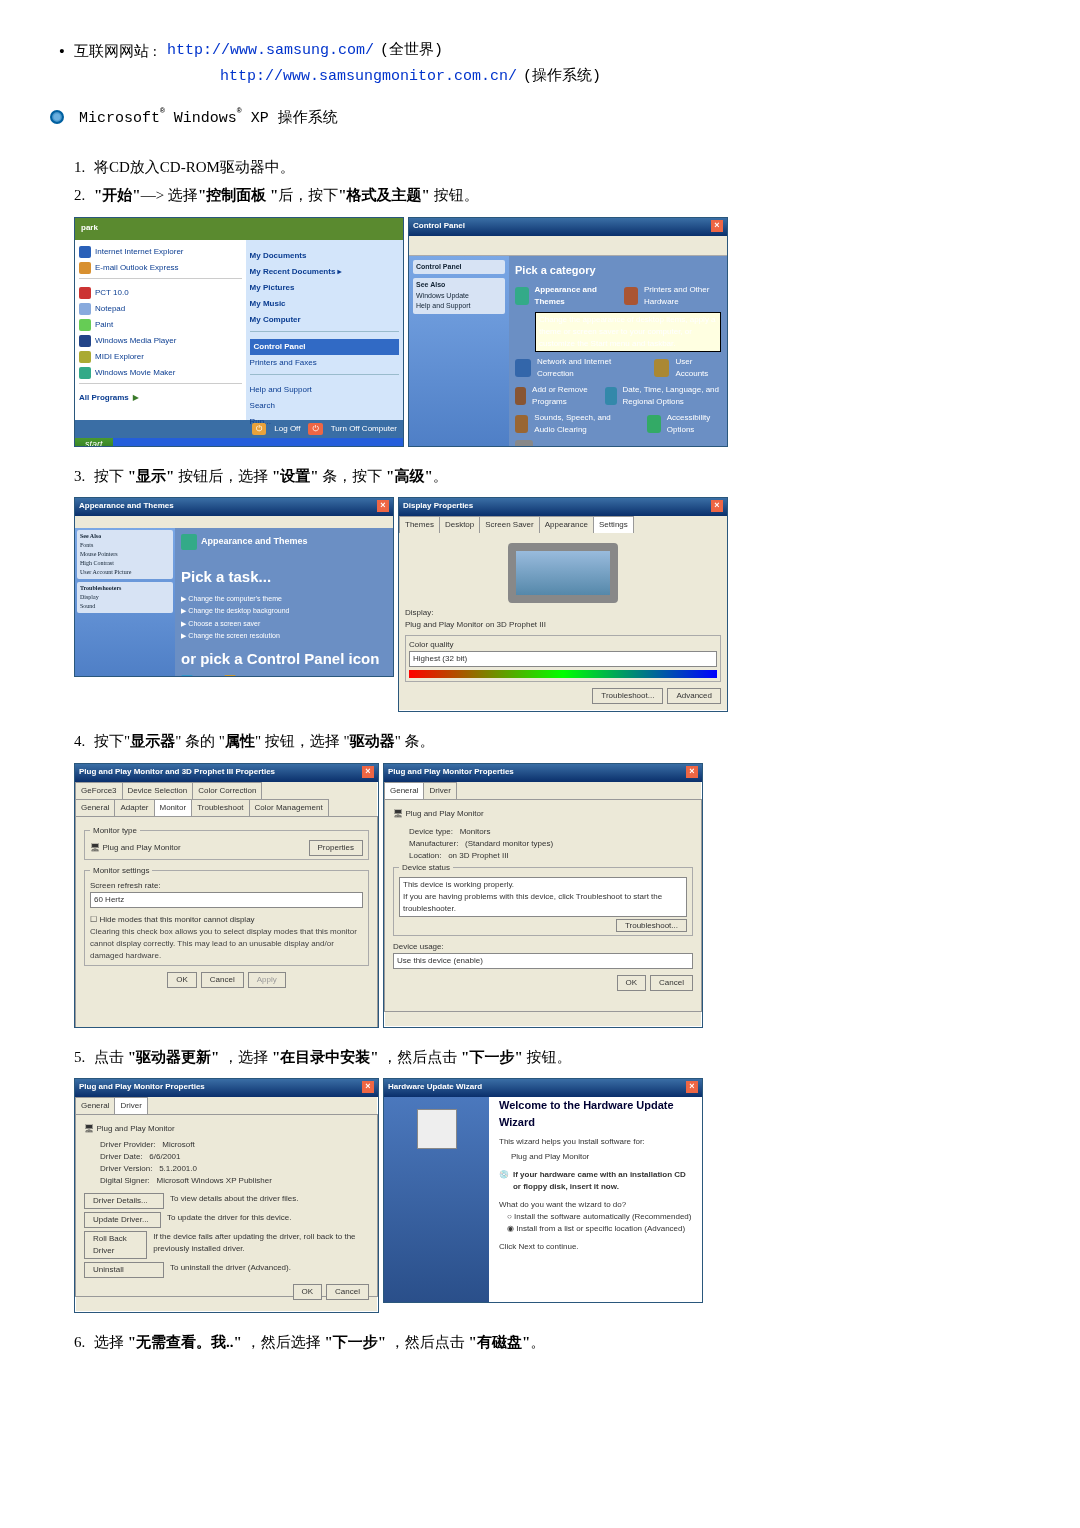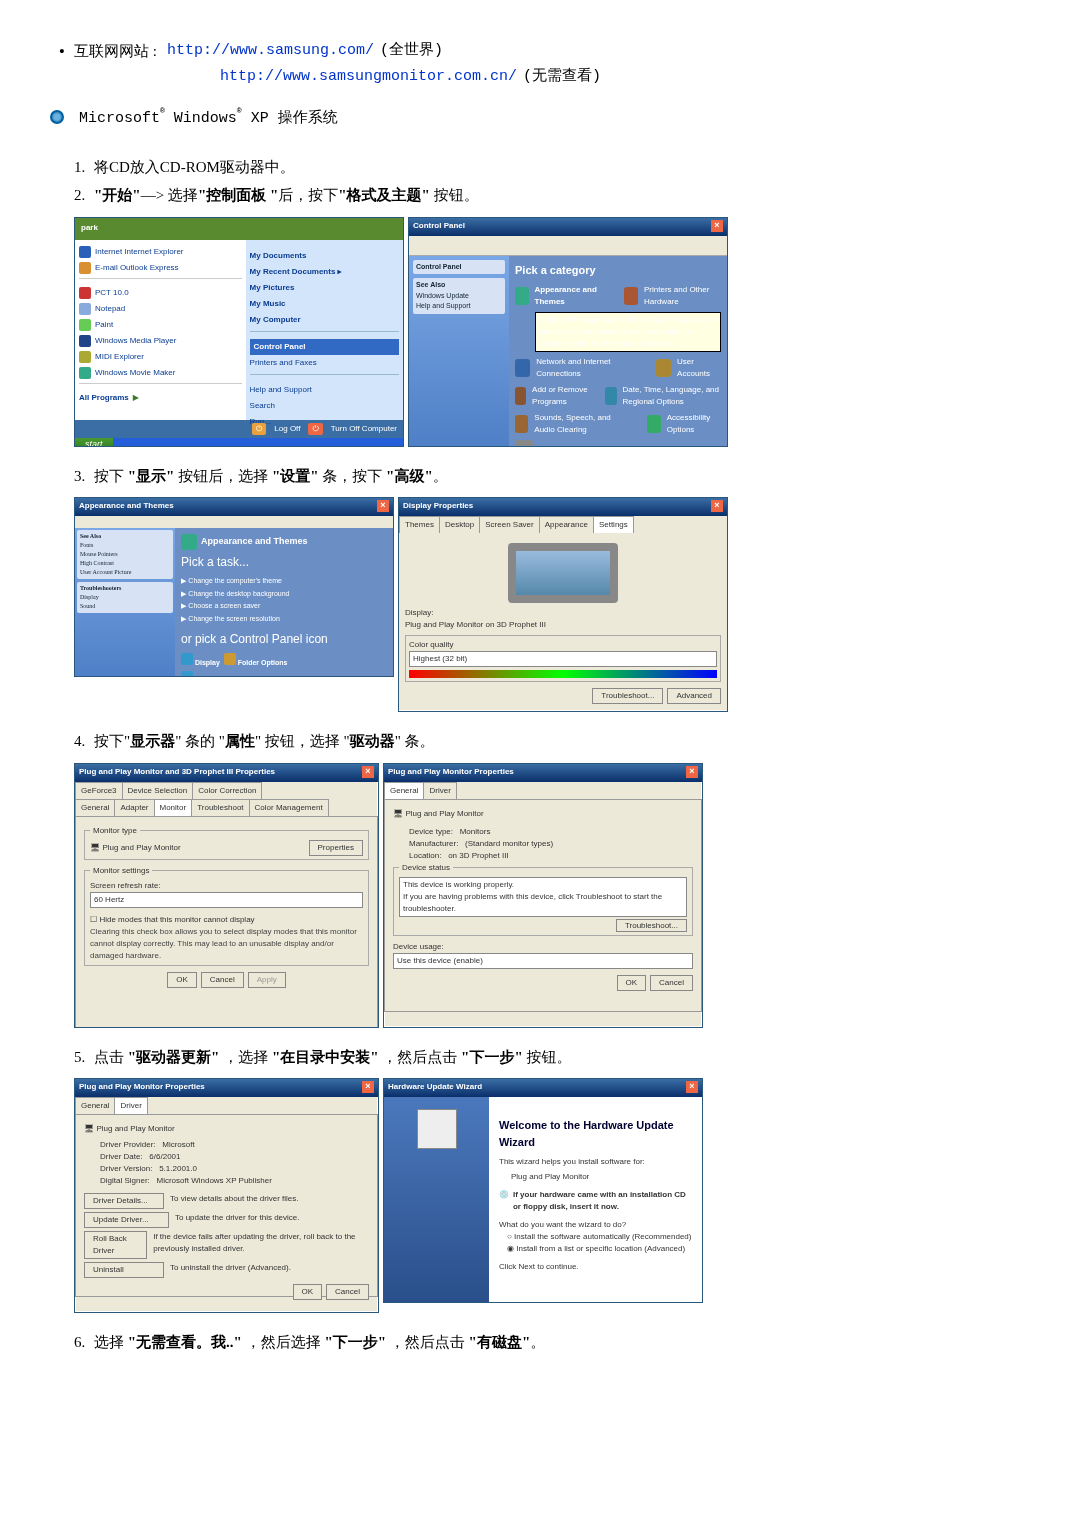--- a/index.html
+++ b/index.html
@@ -39,21 +39,21 @@
     .cp-cat .left .box { background:#d7e3f4; color:#123; border-radius:2px; padding:2px 3px; margin-bottom:4px; }
     .cp-cat .right { flex:1; background:#6b8fc4; padding:6px; color:#fff; font-family:sans-serif; }
     .cp-cat .right .hd { font-weight:bold; font-size:11px; margin-bottom:6px; }
     .cp-cat .right .cat { display:flex; align-items:center; gap:6px; font-size:8px; margin:4px 0; }
     .cp-cat .right .cat .cic { width:18px; height:18px; background:#3a6; border-radius:3px; }
     .appth { width:320px; height:180px; }
     .appth .body { display:flex; height:calc(100% - 30px); }
     .appth .left { width:100px; background:linear-gradient(#7aa7e5,#4f7fc6); padding:2px; font-size:6px; color:#123; }
     .appth .left .box { background:#d7e3f4; border-radius:2px; padding:2px 3px; margin-bottom:3px; }
     .appth .right { flex:1; background:#6b8fc4; color:#fff; padding:6px; font-family:sans-serif; }
-    .appth .right .task { font-size:12px; font-weight:normal; margin:3px 0 5px; }
+    .appth .right .task { font-size:15px; font-weight:bold; margin:16px 0 5px; }
     .appth .right .ti { font-size:7px; margin:2px 0; }
     .disp-prop { width:330px; height:215px; background:#ece9d8; font-family:sans-serif; }
     .disp-prop .tabs { display:flex; background:#ece9d8; font-size:8px; }
     .disp-prop .tabs span { padding:2px 5px; border:1px solid #999; border-bottom:none; background:#ece9d8; margin-right:-1px; }
     .disp-prop .tabs span.act { background:#fff; }
     .disp-prop .inner { background:#ece9d8; padding:6px; height:calc(100% - 36px); font-size:8px; }
     .disp-prop .mon { width:110px; height:60px; border:8px solid #888; border-radius:4px; margin:4px auto; background:linear-gradient(#9bd,#58a); }
     .disp-prop .row { display:flex; gap:6px; margin-top:4px; }
     .disp-prop .grp { flex:1; border:1px solid #aaa; padding:3px; }
     .disp-prop .slider { height:6px; background:#ccc; margin:4px 0; position:relative; }
@@ -64,41 +64,41 @@
     .pnp .tabs { display:flex; flex-wrap:wrap; font-size:8px; }
     .pnp .tabs span { padding:2px 5px; border:1px solid #999; border-bottom:none; background:#ece9d8; margin-right:-1px; }
     .pnp .tabs span.act { background:#fff; }
     .pnp .inner { background:#ece9d8; padding:8px; height:calc(100% - 50px); border:1px solid #999; }
     .pnp .btns { display:flex; justify-content:center; gap:4px; margin-top:6px; }
     .field { padding:1px 3px; border:1px solid #888; background:#fff; font-size:8px; }
     .wizard { width:320px; height:225px; font-family:sans-serif; font-size:8px; background:#fff; }
     .wizard .body { display:flex; height:calc(100% - 18px); }
     .wizard .left { width:105px; background:linear-gradient(#4b78bd,#2a4f8a); }
     .wizard .left .wic { width:40px; height:40px; background:#eee; margin:12px auto; border:1px solid #888; }
-    .wizard .right { flex:1; padding:20px 10px; }
+    .wizard .right { flex:1; padding:0 10px; }
     .wizard .right h4 { font-size:11px; color:#003; margin-bottom:6px; }
     .wizard .btns { display:flex; justify-content:flex-end; gap:4px; padding:4px 8px; border-top:1px solid #ccc; }
     .indent2 { margin-left:192px; }
     .tip { background:#ffffe1; border:1px solid #000; padding:1px 3px; font-size:8px; display:inline-block; }
     fieldset { border:1px solid #aaa; padding:3px 5px; margin-bottom:5px; }
     legend { font-size:8px; padding:0 3px; }
   </style>
 </head>
 <body>
 
 <div class="bullet-row">
   <span class="bullet-dot">•</span>
   <span>互联网网站 :</span>
   <span style="width:10px;"></span>
   <a class="link mono">http://www.samsung.com/</a>
   <span class="mono" style="margin-left:6px;">(全世界)</span>
 </div>
 <div class="bullet-row indent2" style="margin-left:170px;">
   <a class="link mono">http://www.samsungmonitor.com.cn/</a>
-  <span class="mono" style="margin-left:6px;">(无需查看)</span>
+  <span class="mono" style="margin-left:6px;">(操作系统)</span>
 </div>
 
 <div class="prod-head">
   <span class="globe-icon"></span>
   <span>Microsoft</span><span class="sup">®</span><span> Windows</span><span class="sup">®</span><span> XP 操作系统</span>
 </div>
 
 <ol class="steps">
 
   <li>
@@ -188,21 +188,21 @@
     <div style="height:8px;background:#ece9d8;border-bottom:1px solid #aaa;"></div>
     <div class="body">
       <div class="left">
         <div class="box"><b>Control Panel</b></div>
         <div class="box"><b>See Also</b><br><span>Windows Update</span><br><span>Help and Support</span></div>
       </div>
       <div class="right">
         <div class="hd">Pick a category</div>
         <div class="cat"><span class="cic" style="background:#3a8"></span><b>Appearance and Themes</b>&nbsp;&nbsp;&nbsp;<span class="cic" style="background:#a53"></span><span>Printers and Other Hardware</span></div>
         <div class="tip" style="margin-left:20px;">Change the appearance of desktop items, apply a theme or screen saver to your computer, or customize the Start menu and taskbar.</div>
-        <div class="cat"><span class="cic" style="background:#36a"></span><span>Network and Internet Connections</span>&nbsp;&nbsp;<span class="cic" style="background:#a83"></span><span>User Accounts</span></div>
+        <div class="cat"><span class="cic" style="background:#36a"></span><span>Network and Internet Correction</span>&nbsp;&nbsp;<span class="cic" style="background:#a83"></span><span>User Accounts</span></div>
         <div class="cat"><span class="cic" style="background:#853"></span><span>Add or Remove Programs</span>&nbsp;&nbsp;<span class="cic" style="background:#38a"></span><span>Date, Time, Language, and Regional Options</span></div>
         <div class="cat"><span class="cic" style="background:#963"></span><span>Sounds, Speech, and Audio Clearing</span>&nbsp;&nbsp;<span class="cic" style="background:#3a6"></span><span>Accessibility Options</span></div>
         <div class="cat">
             <span class="cic" style="background:#888"></span>
             <span>Performance and Maintenance</span>
           </div>
       </div>
     </div>
   </div>
 </div>
@@ -384,21 +384,21 @@
         <div><span>Driver Provider:</span> &nbsp; <span>Microsoft</span></div>
         <div><span>Driver Date:</span> &nbsp; <span>6/6/2001</span></div>
         <div><span>Driver Version:</span> &nbsp; <span>5.1.2001.0</span></div>
         <div><span>Digital Signer:</span> &nbsp; <span>Microsoft Windows XP Publisher</span></div>
       </div>
       <div style="display:flex;gap:6px;margin-bottom:3px;">
           <span class="btn" style="width:80px;">Driver Details...</span>
           <span>To view details about the driver files.</span>
         </div>
       <div style="display:flex;gap:6px;margin-bottom:3px;">
-          <span class="btn" style="width:85px;">Update Driver...</span>
+          <span class="btn" style="width:77px;">Update Driver...</span>
           <span>To update the driver for this device.</span>
         </div>
       <div style="display:flex;gap:6px;margin-bottom:3px;">
           <span class="btn" style="width:80px;">Roll Back Driver</span>
           <span>If the device fails after updating the driver, roll back to the previously installed driver.</span>
         </div>
       <div style="display:flex;gap:6px;margin-bottom:3px;">
           <span class="btn" style="width:80px;">Uninstall</span>
           <span>To uninstall the driver (Advanced).</span>
         </div>

